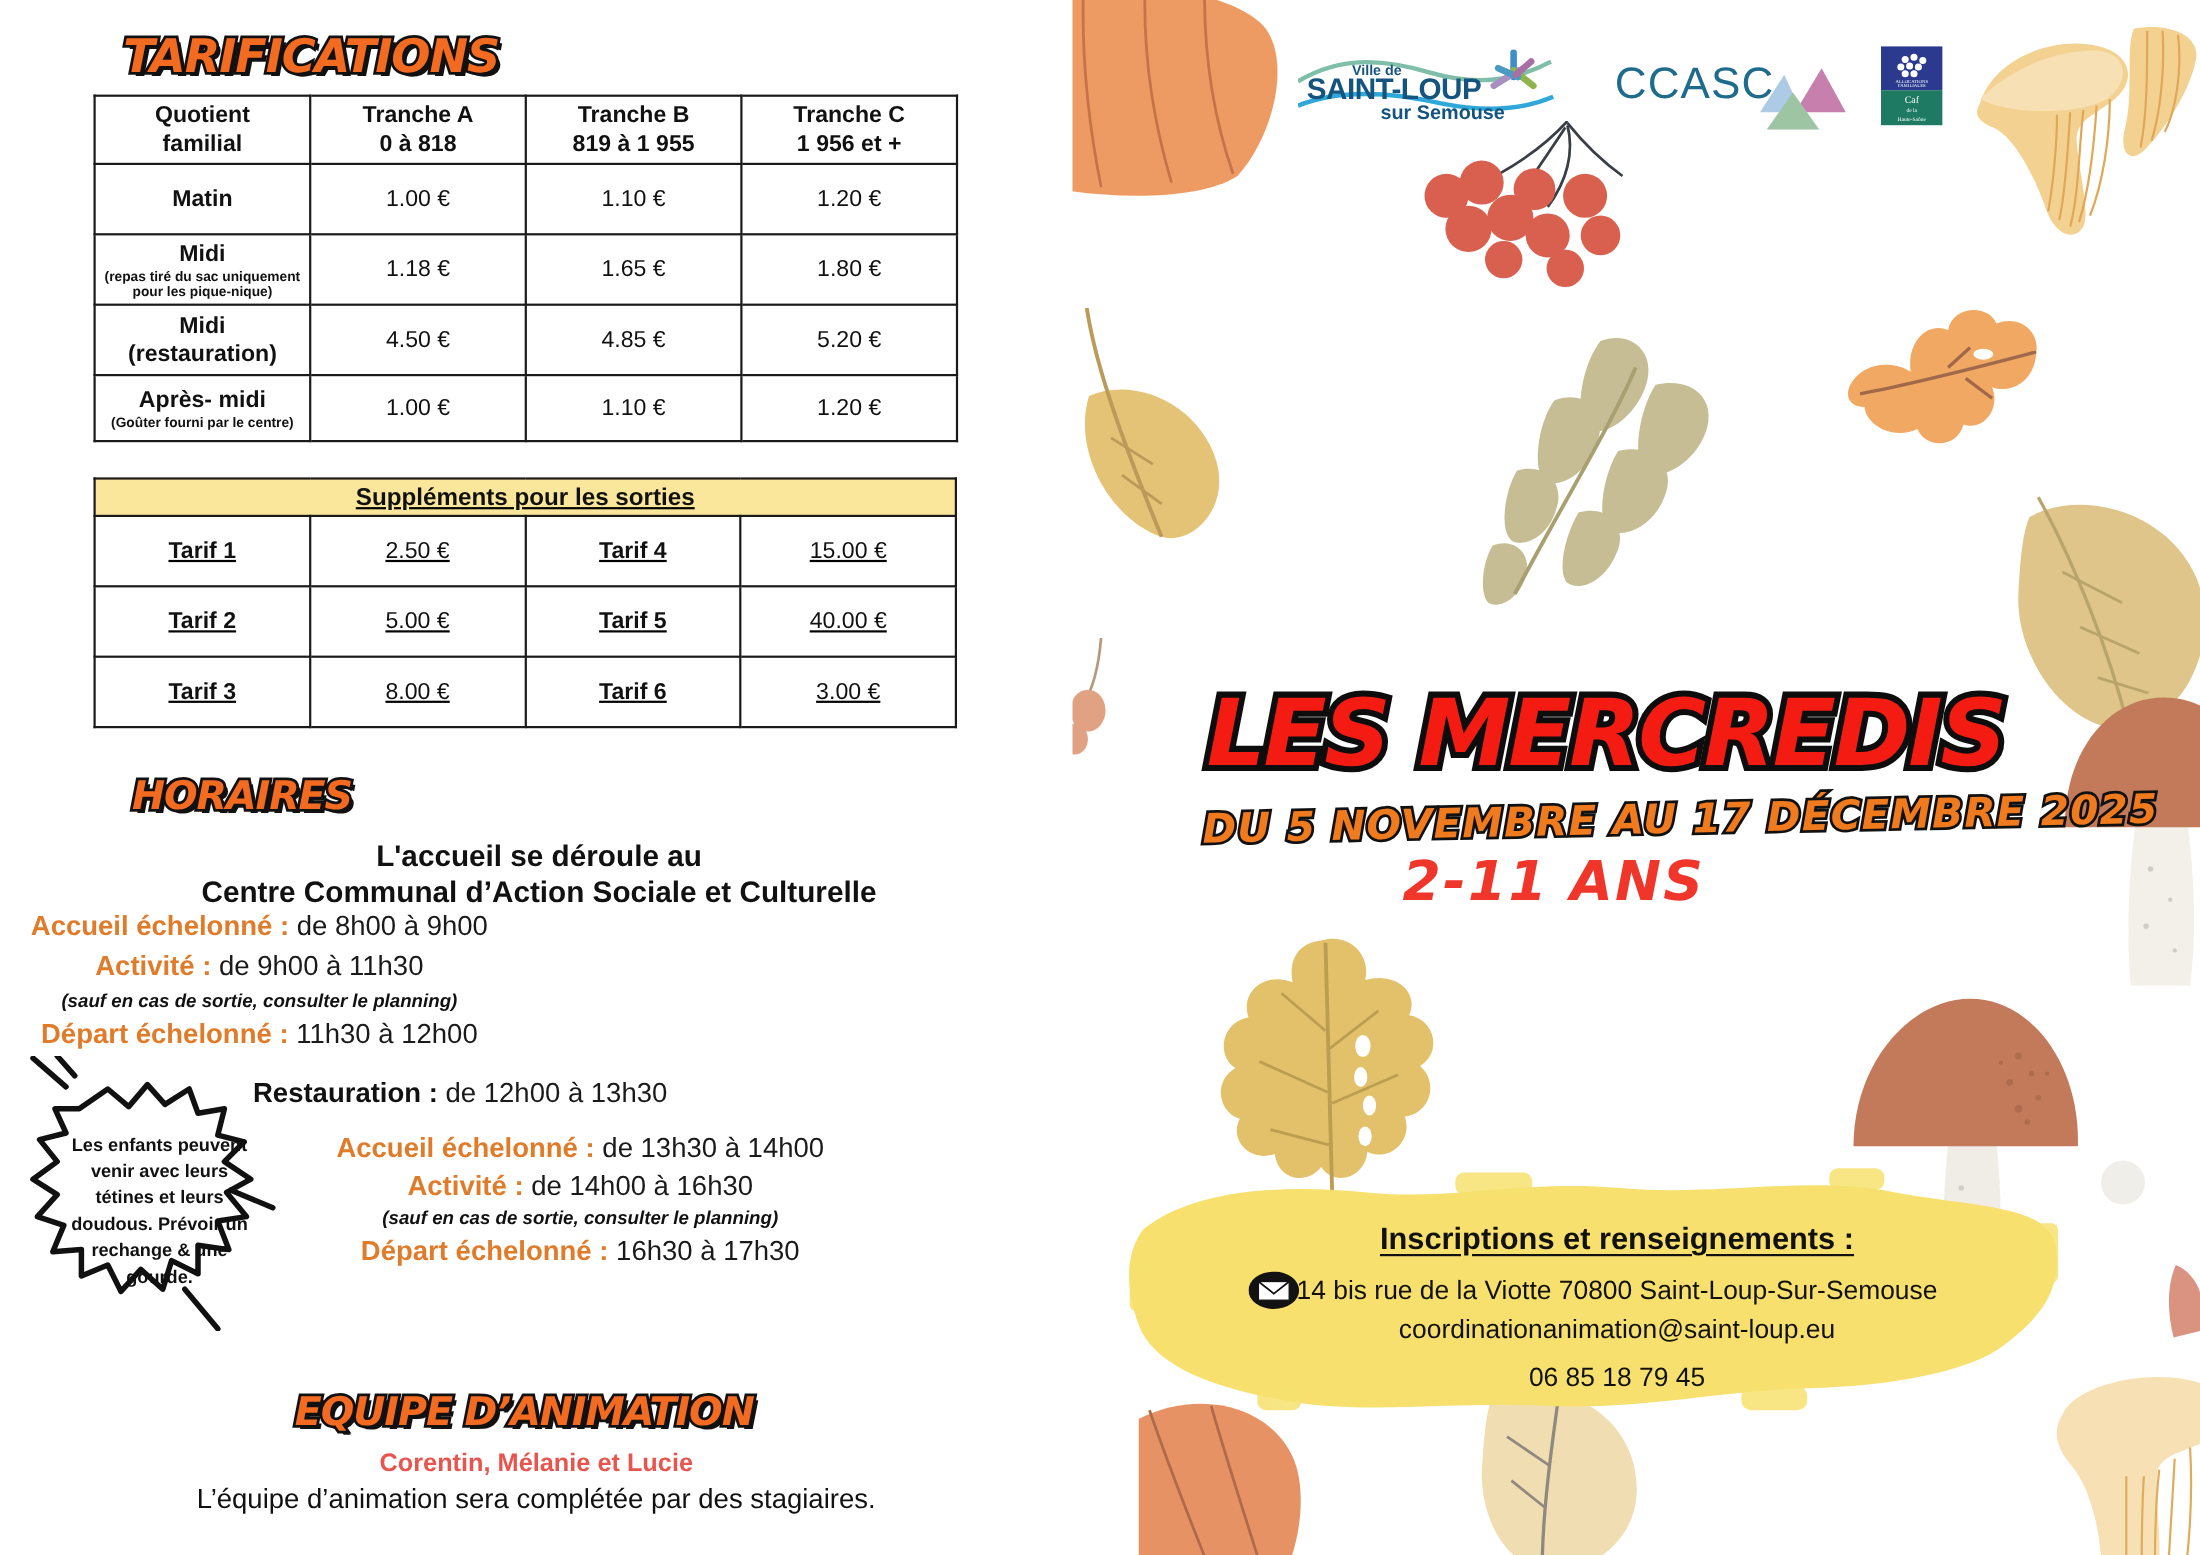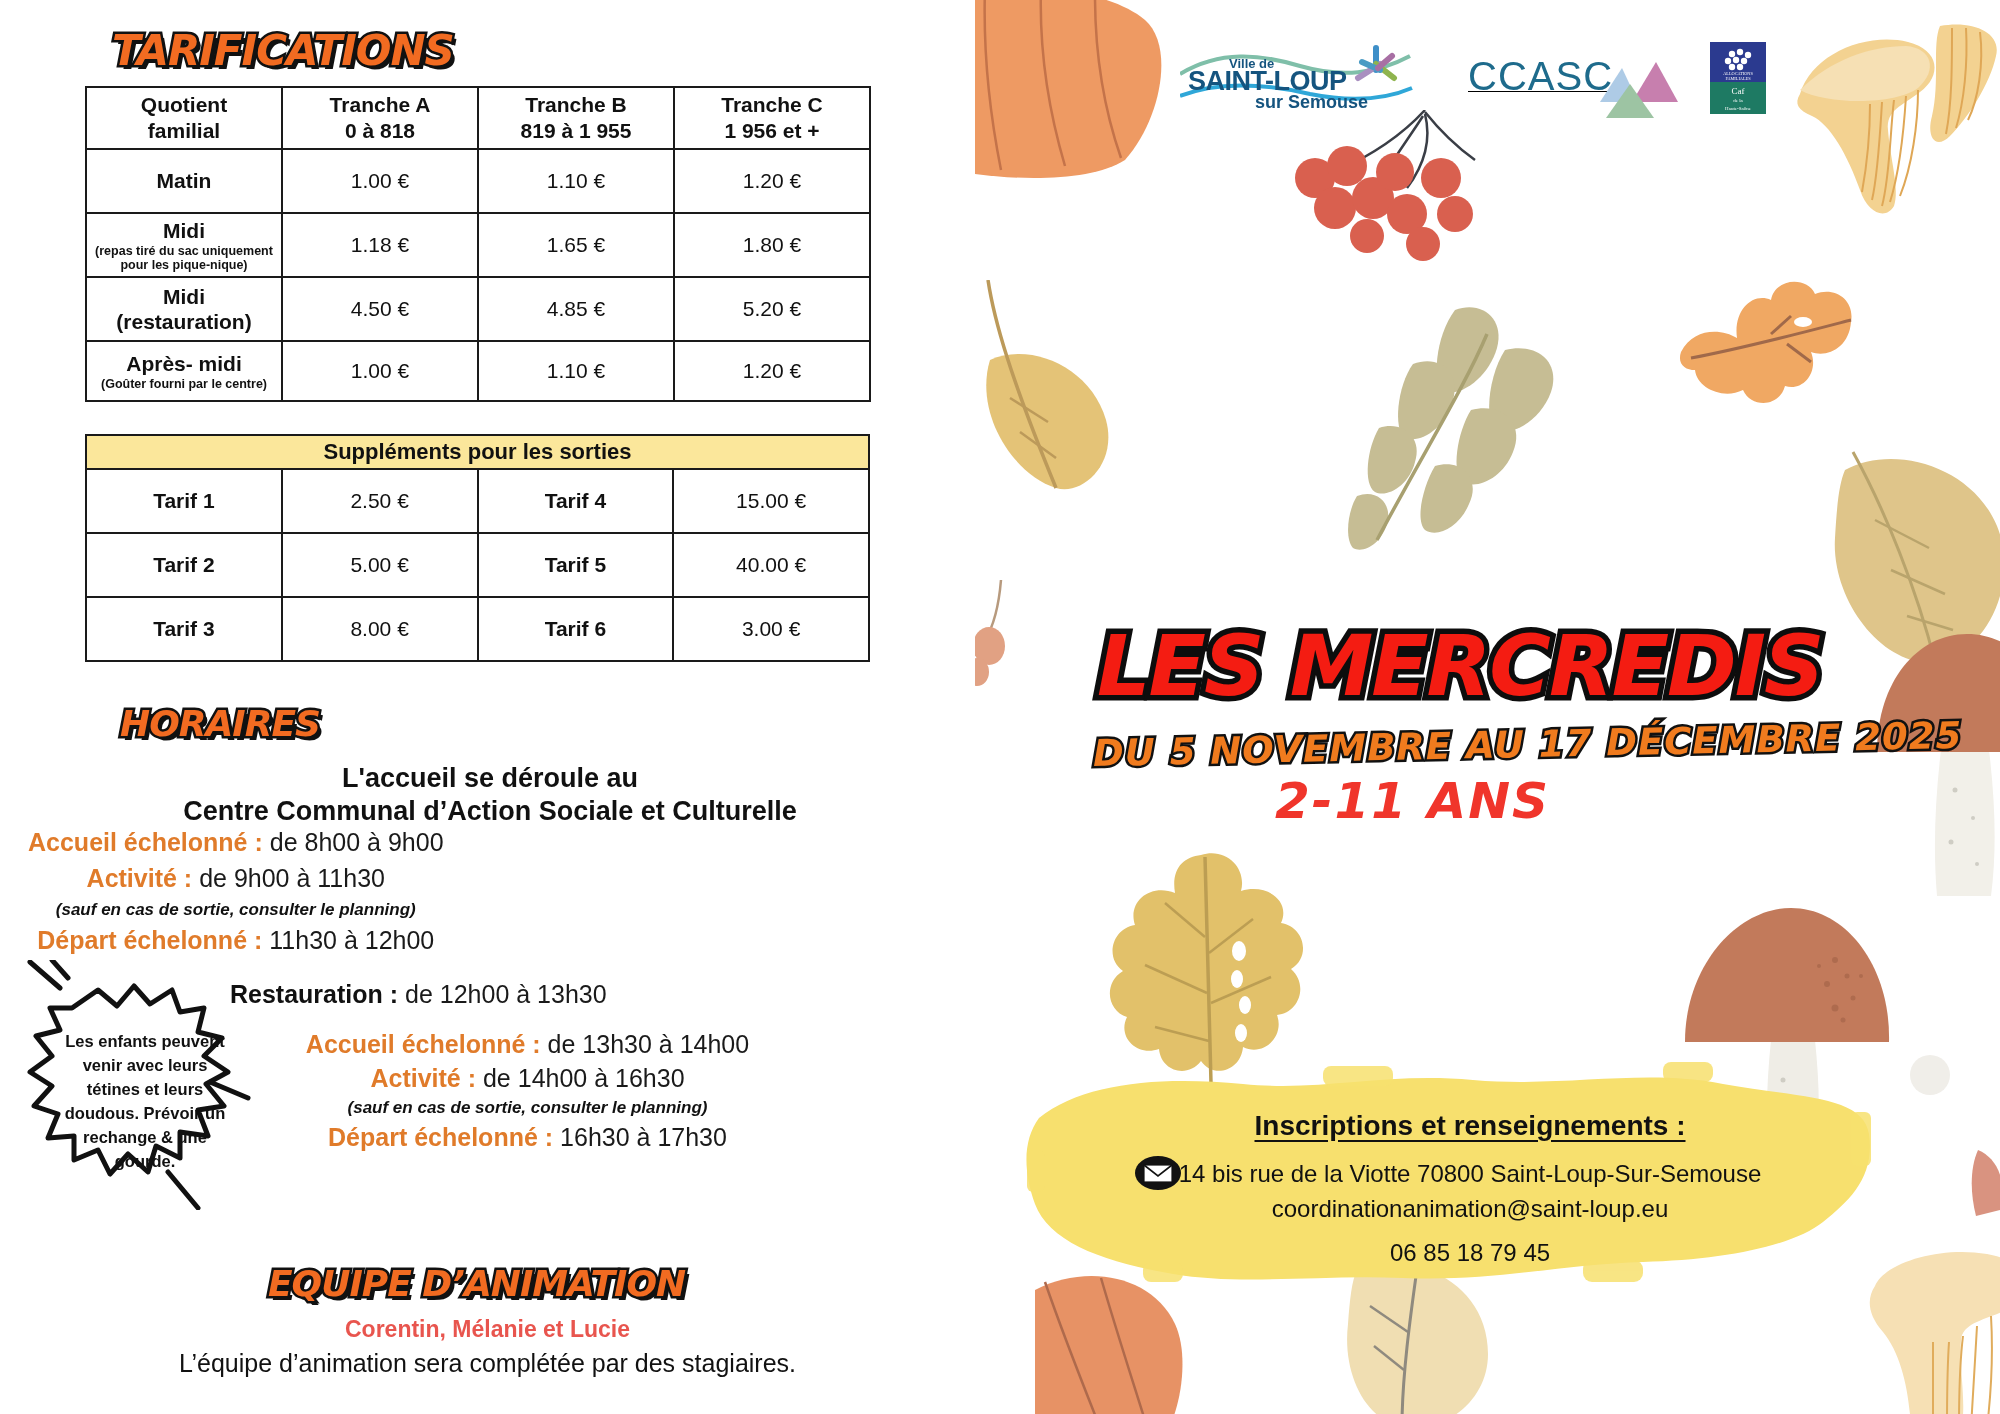--- a/index.html
+++ b/index.html
@@ -47,21 +47,21 @@
   #tarif-table th { font-weight: bold; font-size: 21px; line-height: 1.25; height: 62px; }
   #tarif-table td.rowhead { font-weight: bold; font-size: 21px; line-height: 1.2; }
   #tarif-table td.val { font-weight: normal; font-size: 21px; }
   #tarif-table tr.r1 td { height: 64px; }
   #tarif-table tr.r2 td { height: 64px; }
   #tarif-table tr.r3 td { height: 64px; }
   #tarif-table tr.r4 td { height: 60px; }
   .sub { display: block; font-size: 12.5px; font-weight: bold; line-height: 1.15; margin-top: 1px; }
 
   
-  #supp-table { left: 85px; top: 434px; width: 785px; }
+  #supp-table { left: 85px; top: 434px; width: 785px; text-decoration: underline; }
   #supp-table td { height: 64px; }
   #supp-table .hdr {
     background: #FBE79B; font-weight: bold; font-size: 22px; height: 34px;
   }
   #supp-table .lbl { font-weight: bold; font-size: 21px; width: 196px; }
   #supp-table .amt { font-weight: normal; font-size: 21px; width: 196px; }
 
   
   #horaires-title { position: absolute; left: 120px; top: 703px; font-size: 36px; }
   #accueil-lines {
@@ -103,21 +103,21 @@
   #right { position: absolute; left: 975px; top: 0; width: 1025px; height: 1414px; overflow: hidden; background:#fff; }
   #right .deco { position: absolute; }
 
   
   #logos { position: absolute; left: 205px; top: 38px; width: 620px; height: 80px; }
   .logo-saintloup { position: absolute; left: 0; top: 6px; width: 235px; height: 72px; }
   .sl-text { position:absolute; color:#15547F; font-weight:bold; font-family:"Liberation Sans",sans-serif; }
   .sl-ville { left: 14px; top: 12px; font-size: 13px; margin-left: 35px; }
   .sl-main { left: 8px; top: 22px; font-size: 27px; letter-spacing: -0.5px; }
   .sl-sur  { left: 75px; top: 48px; font-size: 18px; }
-  .logo-ccasc { position: absolute; left: 288px; top: 16px; text-decoration: underline; }
+  .logo-ccasc { position: absolute; left: 288px; top: 16px; }
   .ccasc-text { font-size: 40px; color:#1E6B8C; font-family:"Liberation Sans",sans-serif; letter-spacing: 1px; }
   .logo-caf { position: absolute; left: 530px; top: 4px; width: 56px; height: 88px; }
 
   
   #mercredis {
     position: absolute; left: 122px; top: 617px; font-size: 84px;
     font-family: "DejaVu Sans", sans-serif; font-weight: bold; font-style: italic;
     color: #F41C12; letter-spacing: -2px;
     -webkit-text-stroke: 11px #0d0d0d; paint-order: stroke fill;
     white-space: nowrap;

